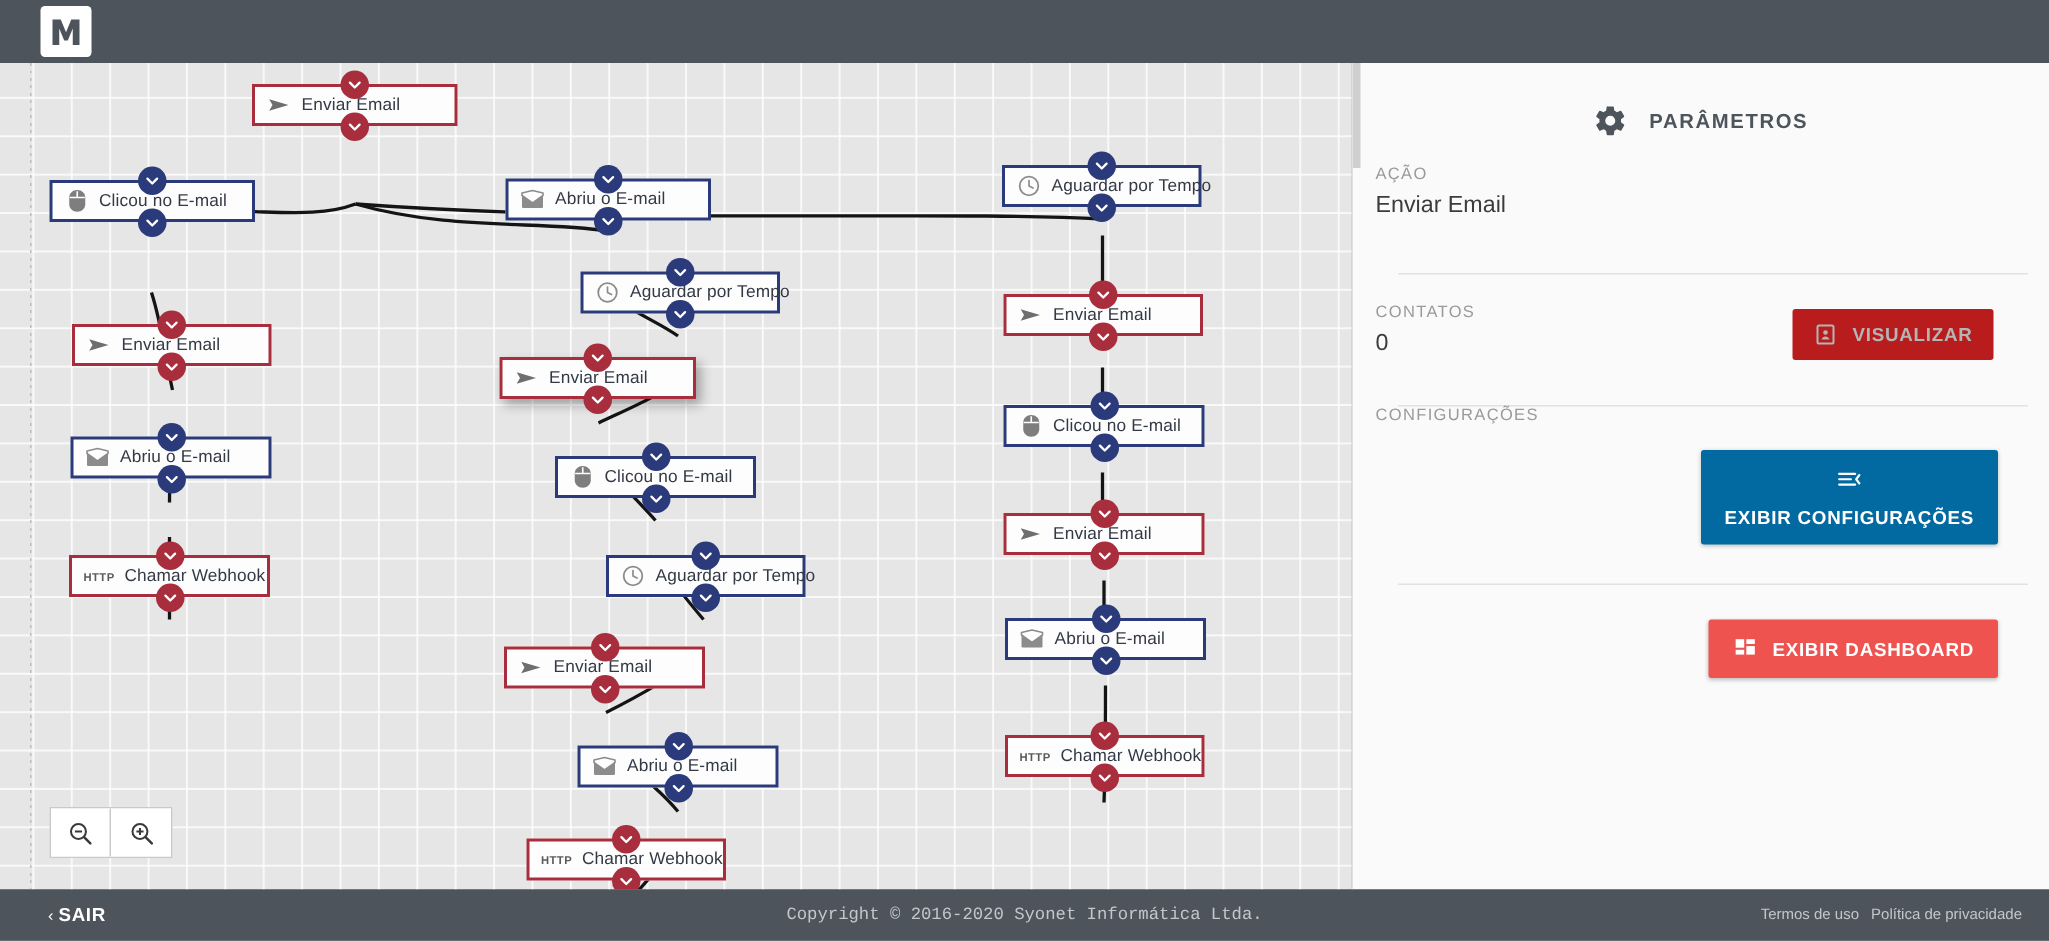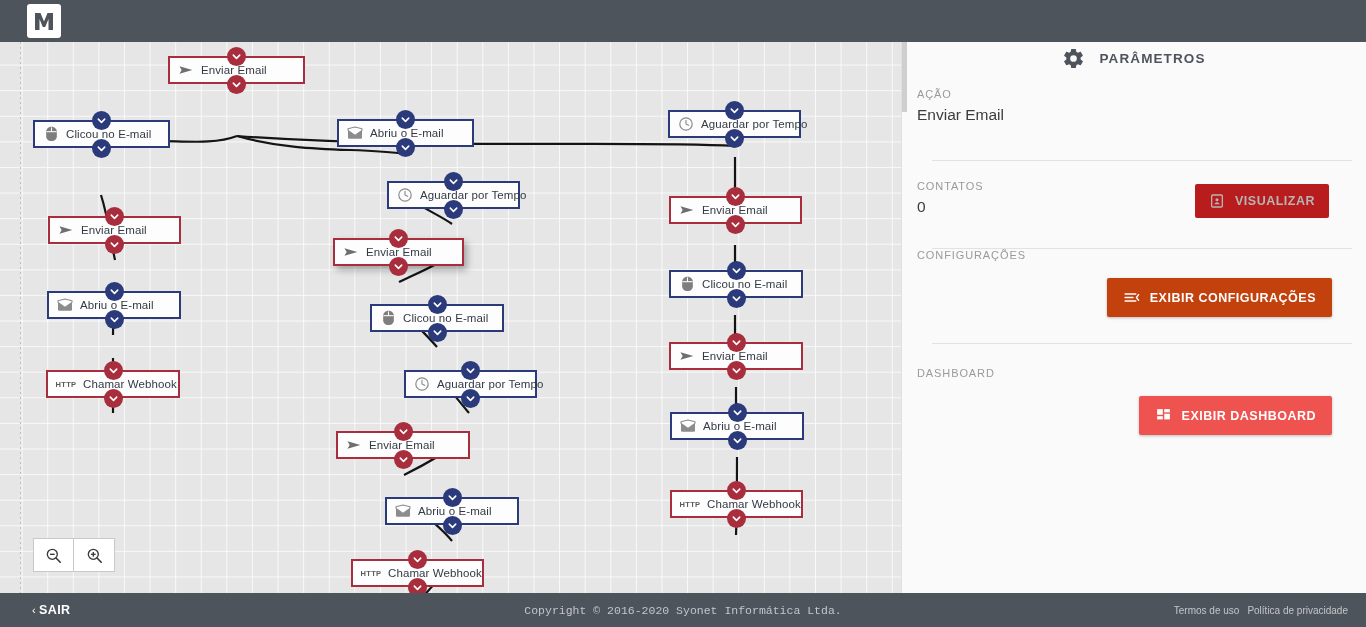--- a/index.html
+++ b/index.html
@@ -95,21 +95,21 @@
     position: absolute; left: 901px; top: 42px; width: 465px; height: 551px;
     background: #fafafa;
     border-left: 1px solid #e0e0e0;
   }
   .panel-scroll {
     position: absolute; left: 0; top: 0; width: 5px; height: 70px;
     background: #cfcfcf;
   }
   .panel-title {
     display: flex; align-items: center; justify-content: center;
-    gap: 14px; padding-top: 5px; padding-bottom: 6px; text-align: right;
+    gap: 14px; padding-top: 27px; padding-bottom: 6px; text-align: right;
   }
   .panel-title .ptxt {
     font-size: 13.5px; font-weight: bold; color: #4e545c;
     letter-spacing: 1.1px;
   }
   .section { padding: 0 15px 0 15px; }
   .sec-label {
     font-size: 11px; color: #9a9a9a; letter-spacing: 0.9px;
     padding-left: 0px;
   }
@@ -124,23 +124,24 @@
     display: inline-flex; align-items: center; gap: 10px;
     border: none; cursor: pointer;
     font-family: "Liberation Sans", sans-serif;
     font-size: 12.5px; font-weight: bold; letter-spacing: 0.5px;
   }
   .btn-disabled {
     background: #b91c1c; color: #b5b5b5;
     padding: 9px 14px; border-radius: 2px; cursor: default;
   }
   .btn-primary {
-    background: #c2410c; color: #ffffff;
+    background: #0369a1; color: #ffffff;
     padding: 11px 16px; border-radius: 2px;
     box-shadow: 0 1px 3px rgba(0,0,0,0.25);
+    flex-direction: column;
   }
   .btn-danger {
     background: #ef5350; color: #ffffff;
     padding: 11px 16px; border-radius: 2px;
     box-shadow: 0 1px 3px rgba(0,0,0,0.25);
   }
 
   
   .footer {
     position: absolute; left: 0; top: 593px; width: 1366px; height: 34px;
@@ -606,21 +607,20 @@
             <line x1="3" y1="17" x2="18" y2="17" stroke="#fff" stroke-width="2.1" stroke-linecap="round"></line>
             <polyline points="22,8 19,12 22,16" fill="none" stroke="#fff" stroke-width="2" stroke-linecap="round" stroke-linejoin="round"></polyline>
           </svg>
           <span>EXIBIR CONFIGURAÇÕES</span>
         </button>
       </div>
     </div>
     <div class="divider" style="margin-top:26px;"></div>
 
     <div class="section" style="margin-top:23px;">
-      <div class="sec-label">DASHBOARD</div>
       <div style="display:flex;justify-content:flex-end;margin-top:17px;margin-right:19px;">
         <button class="btn btn-danger">
           <svg width="17" height="17" viewBox="0 0 24 24">
             <rect x="3" y="3" width="8" height="8" fill="#fff"></rect>
             <rect x="13" y="3" width="8" height="4.5" fill="#fff"></rect>
             <rect x="3" y="13" width="8" height="4.5" fill="#fff"></rect>
             <rect x="13" y="9.5" width="8" height="8" fill="#fff"></rect>
           </svg>
           <span>EXIBIR DASHBOARD</span>
         </button>

